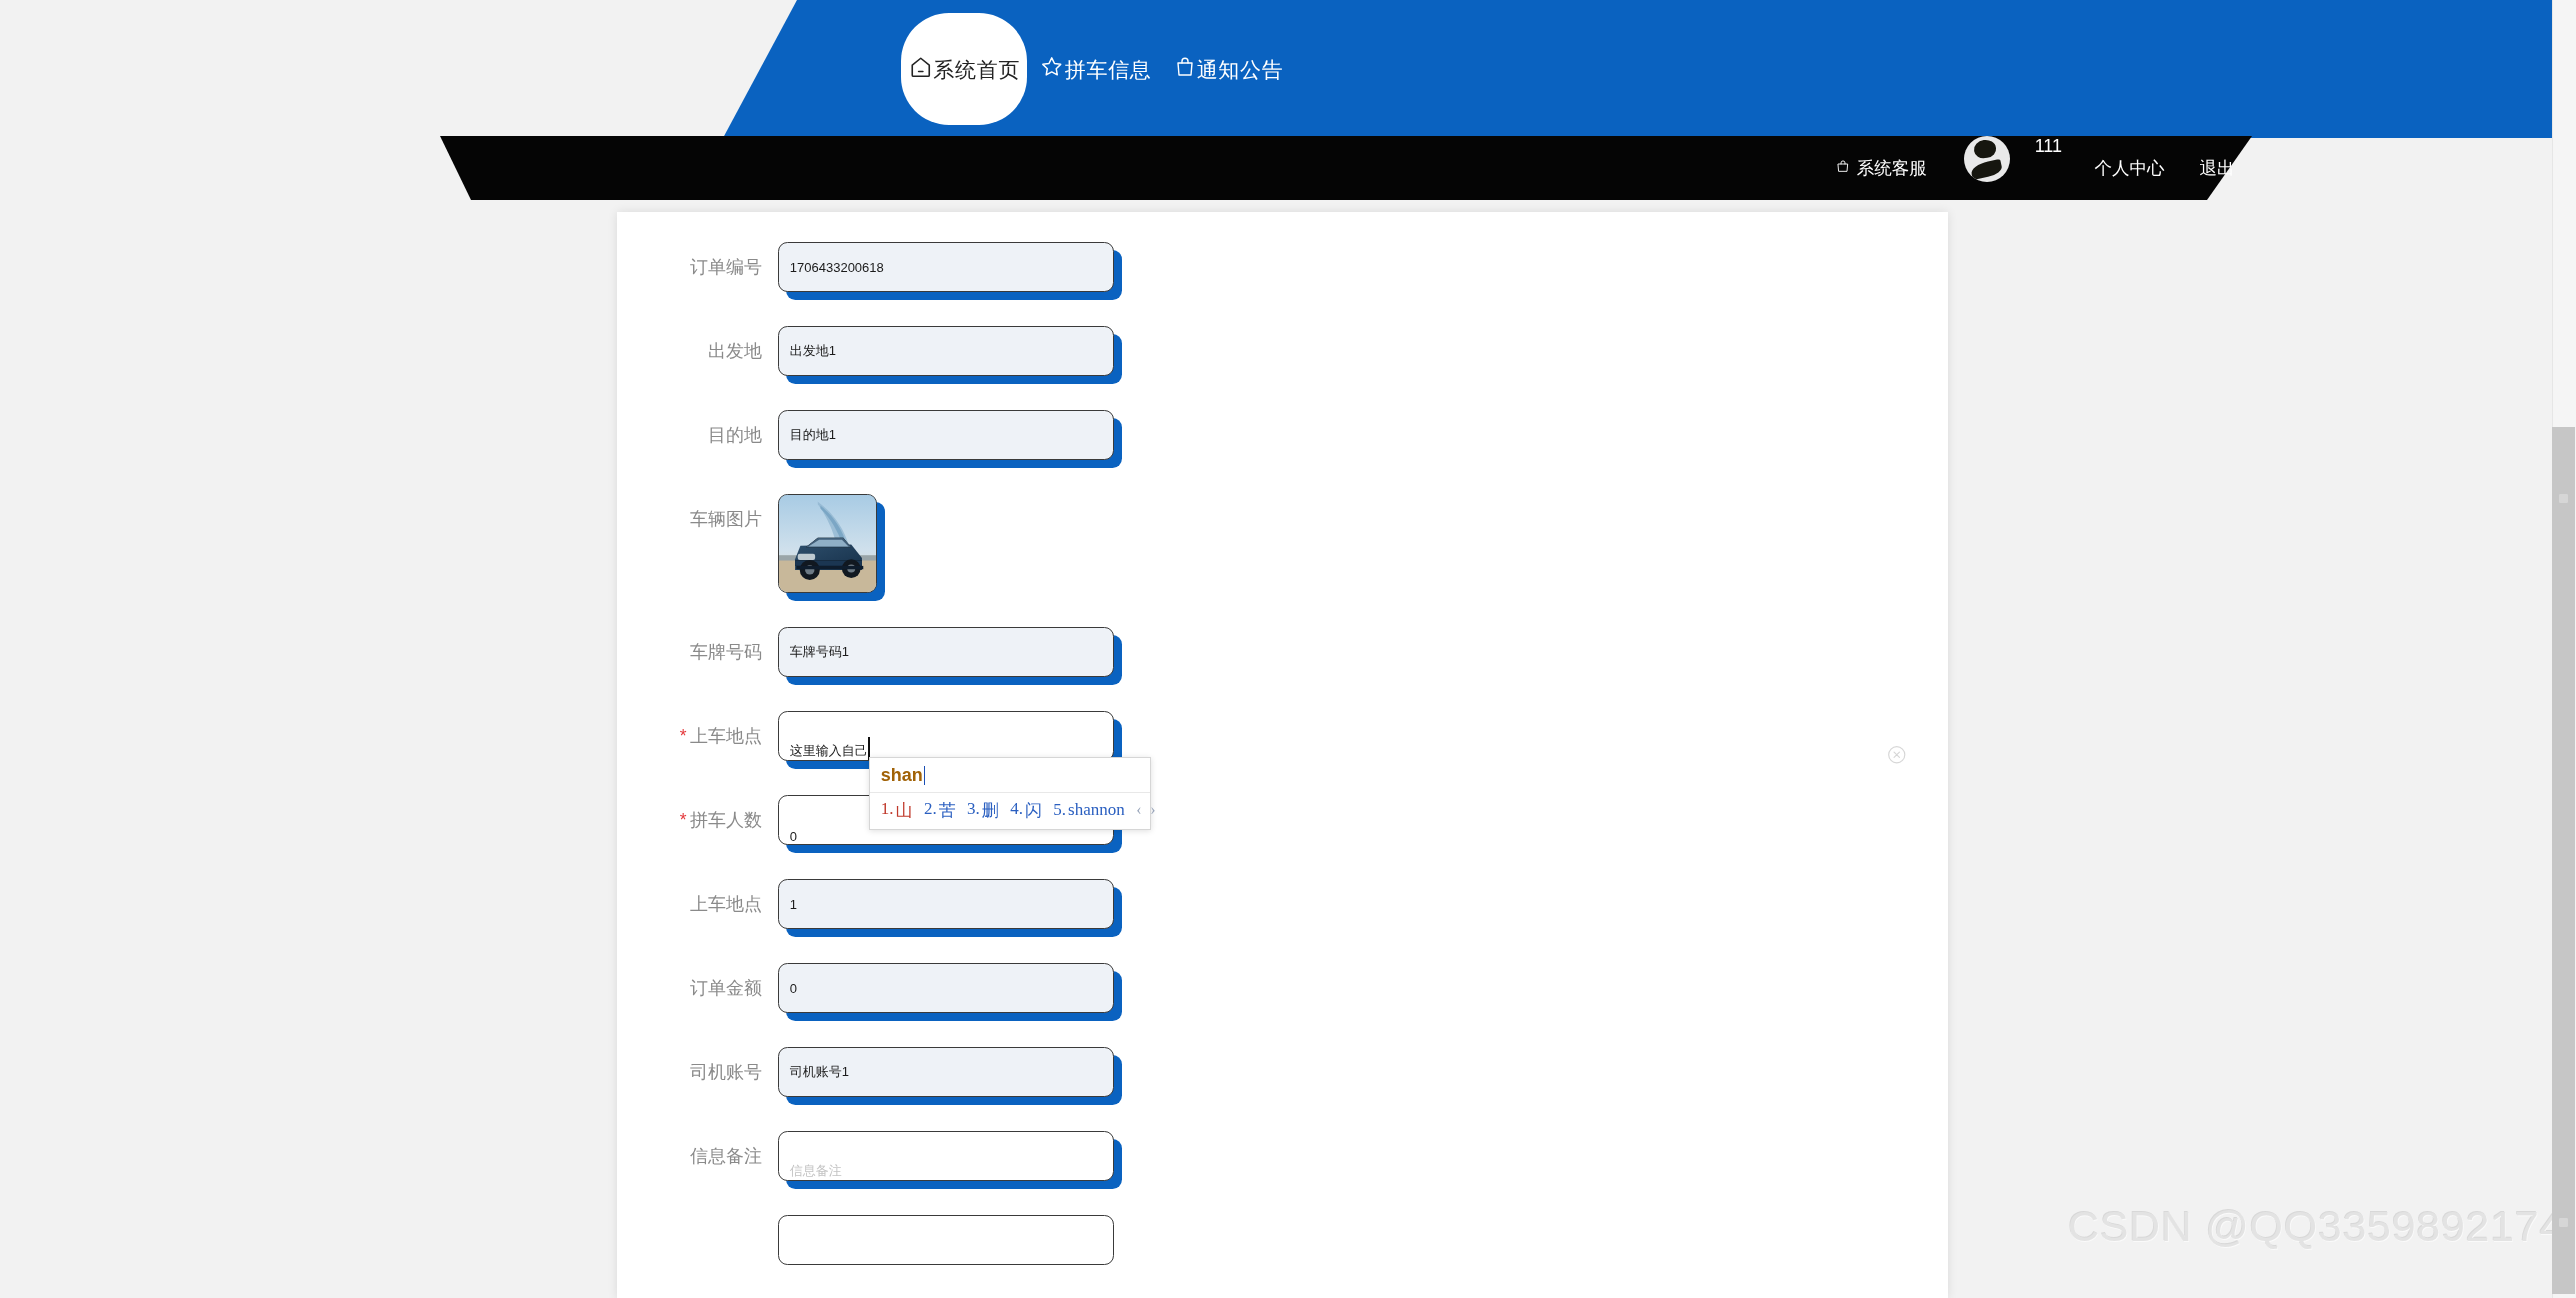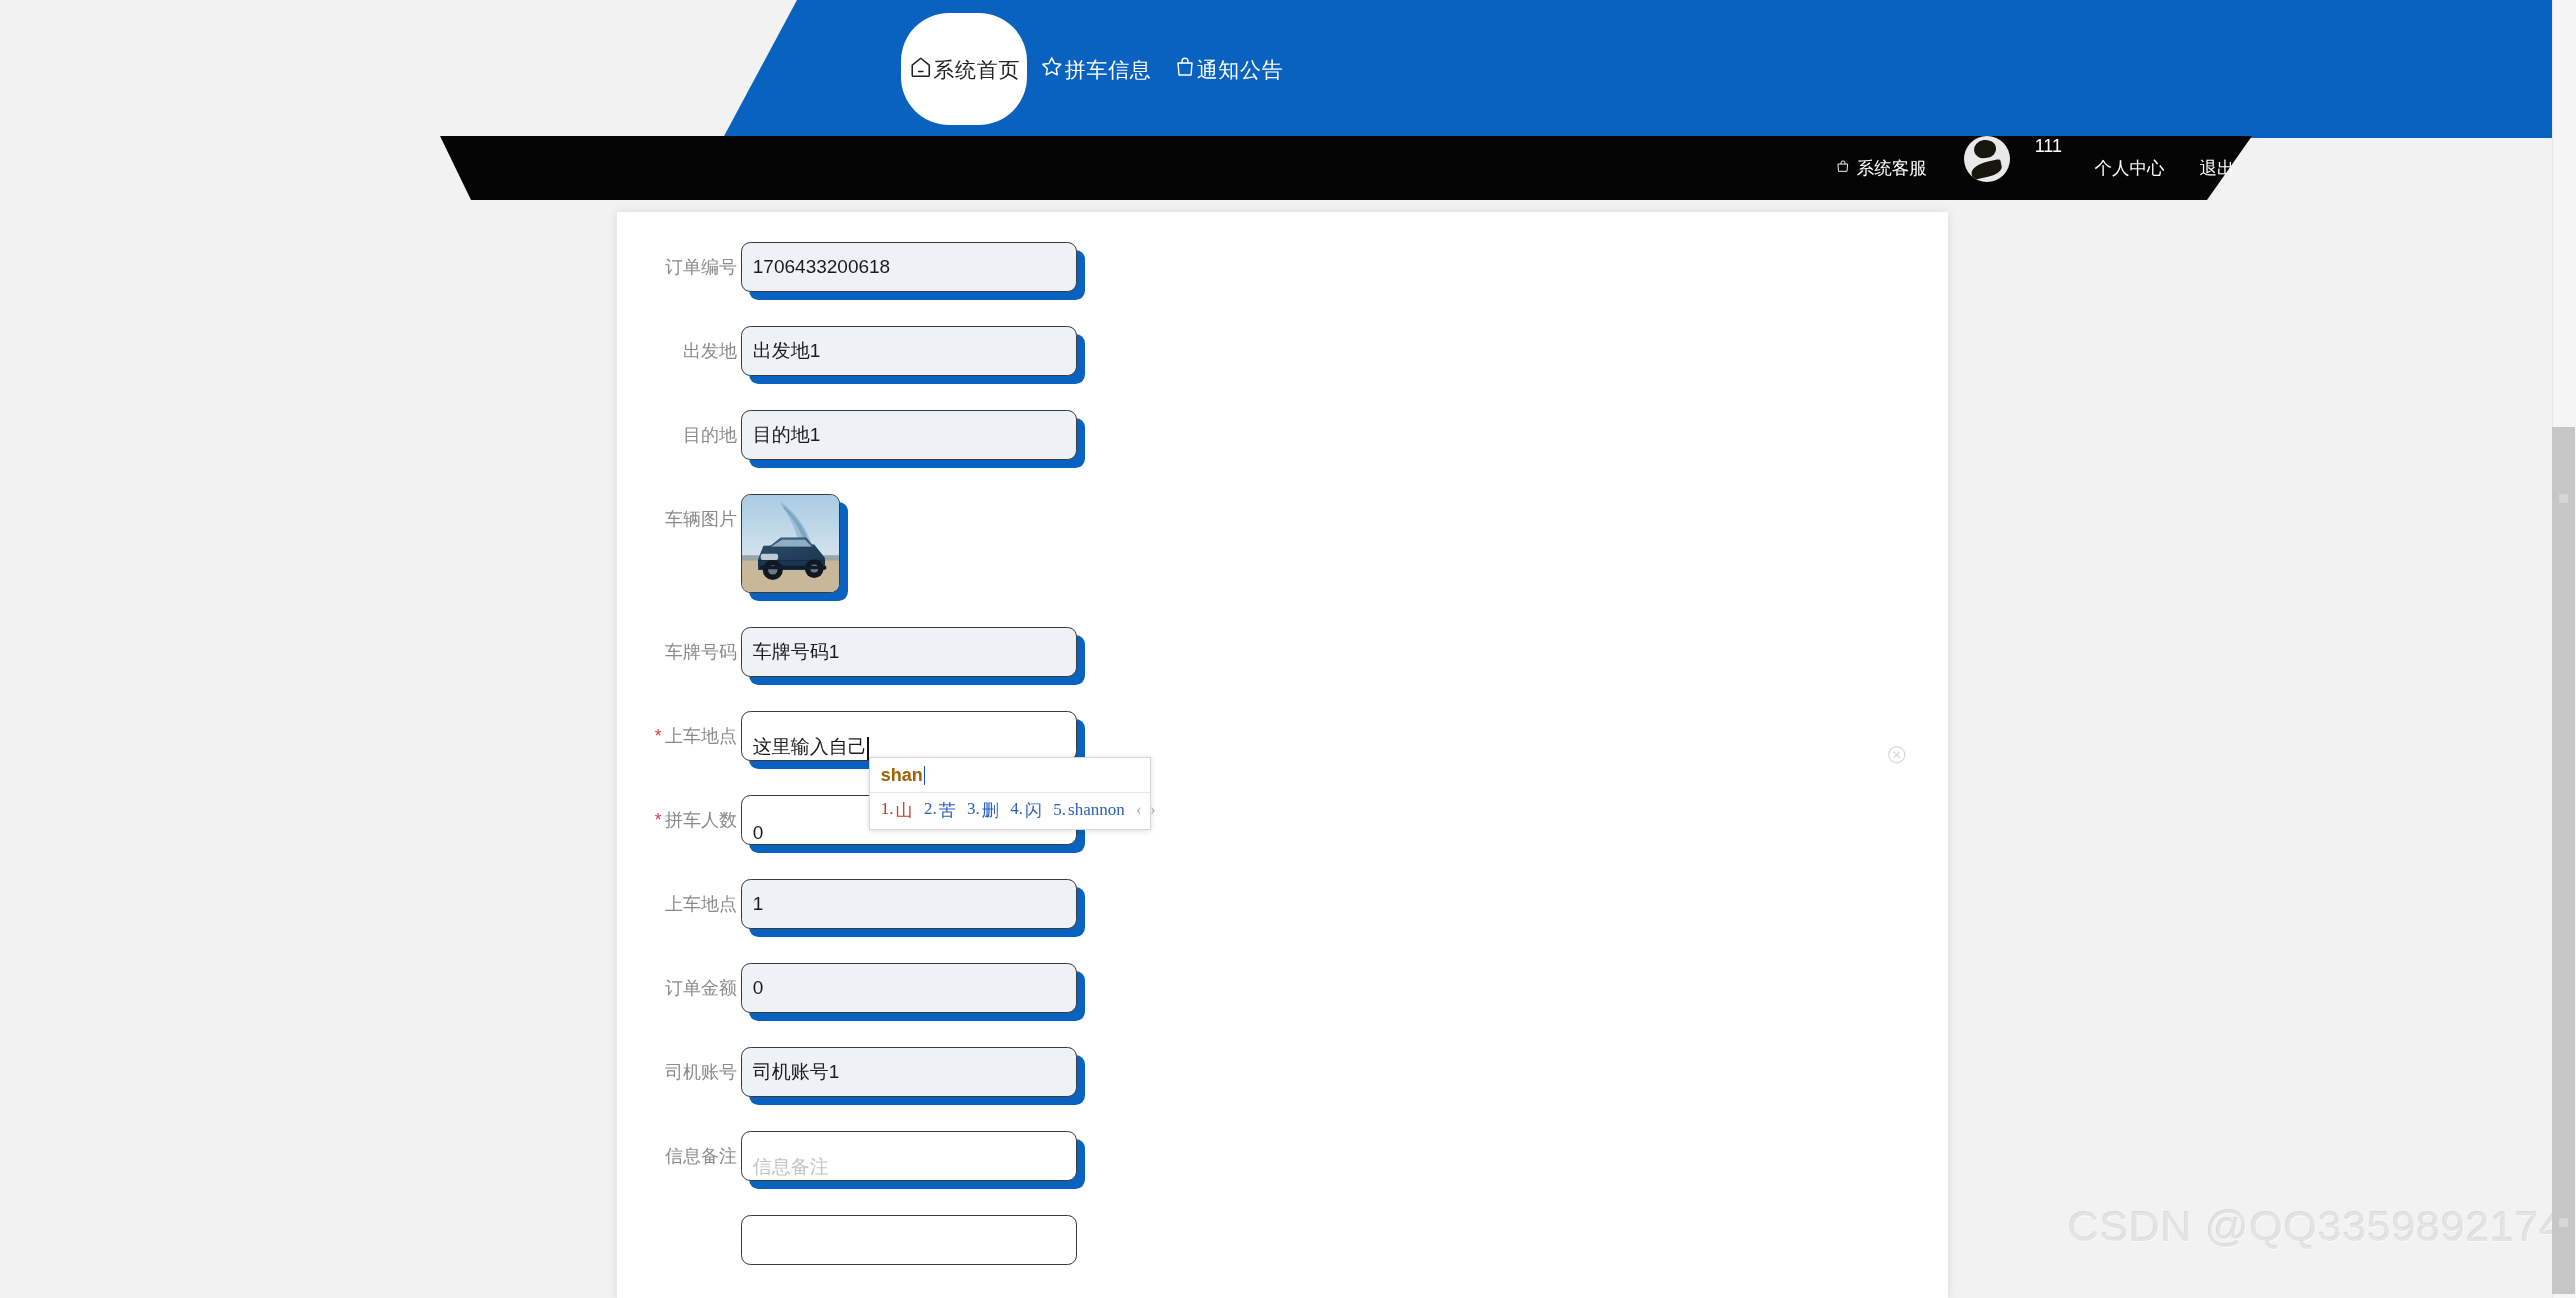--- a/index.html
+++ b/index.html
@@ -166,23 +166,23 @@
   }
 
   .form-row {
     display: flex;
     align-items: flex-start;
     margin-bottom: 34px;
     position: relative;
   }
 
   .form-label {
-    width: 124px;
+    width: 161px;
     text-align: right;
-    padding-right: 4px;
+    padding-right: 16px;
     font-size: 18px;
     color: #8a8a8a;
     line-height: 50px;
     white-space: nowrap;
     flex: none;
     position: relative;
   }
   .req-star {
     color: #e4393c;
     font-size: 17.5px;
@@ -197,21 +197,21 @@
   .fld {
     position: relative;
     width: 336px;
     height: 50px;
     background: #eef2f7;
     border: 1.3px solid #3a3a3a;
     border-radius: 9.4px;
     display: flex;
     align-items: center;
     padding: 0 10.8px;
-    font-size: 19px;
+    font-size: 13px;
     color: #1b1b1b;
     z-index: 2;
     cursor: text;
     white-space: nowrap;
     overflow: hidden;
   }
   .fld.white { background: #ffffff; align-items: flex-end; }
   .fld.ph { color: #c3c3c3; }
   .fld-shadow {
     position: absolute;

